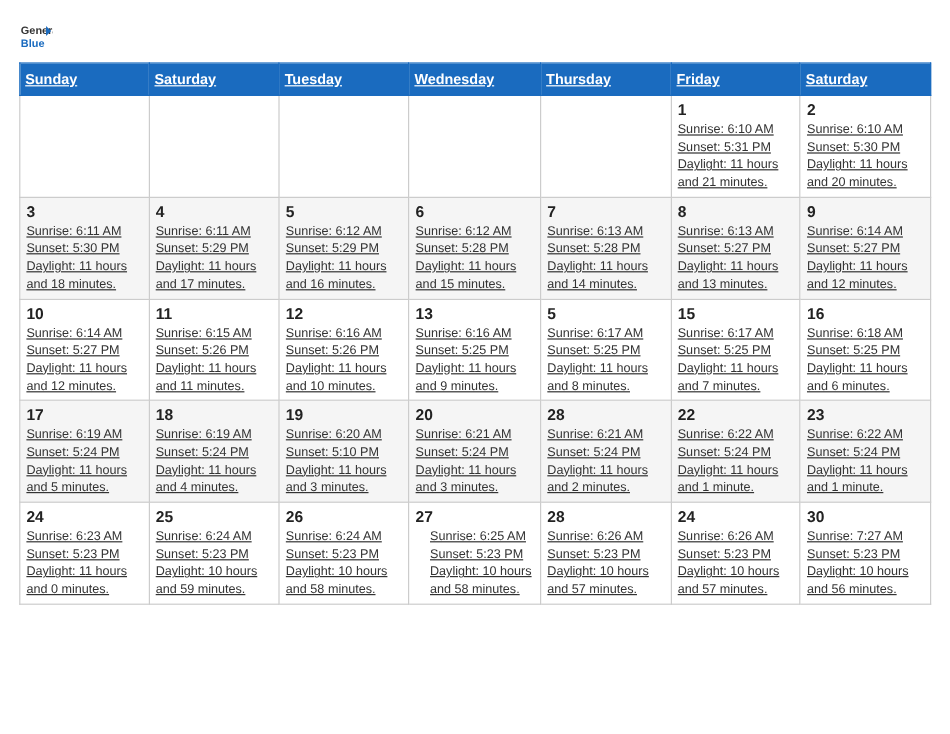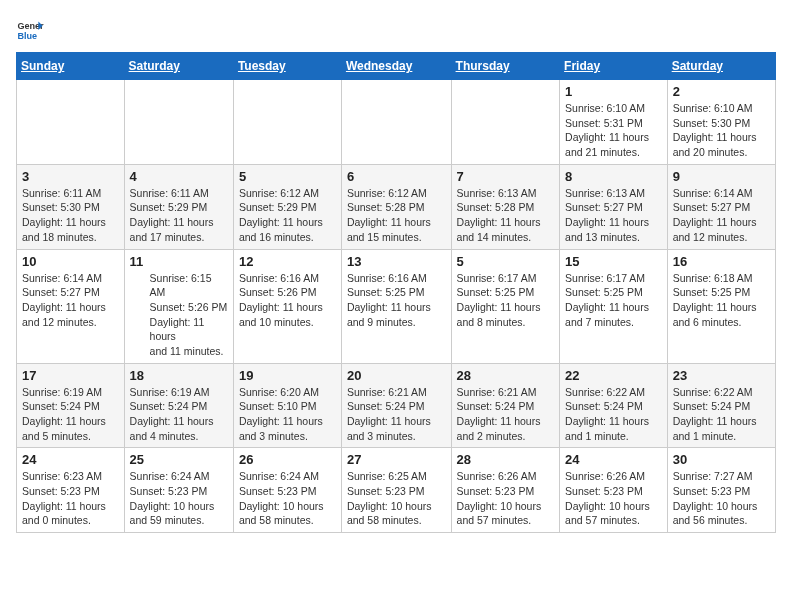--- a/index.html
+++ b/index.html
@@ -71,20 +71,21 @@
       font-size: 13px;
       font-weight: bold;
       color: #222;
       display: block;
       margin-bottom: 2px;
     }
     .day-info {
       color: #333;
       font-size: 10.5px;
       line-height: 1.4;
+      text-decoration: underline;
     }
     .empty-cell {
       background: #fff !important;
     }
   </style>
 </head>
 <body>
 
 <div class="header-area">
   <div class="logo">
@@ -188,21 +189,21 @@
       <tr>
         <td>
           <span class="day-number">10</span>
           <div class="day-info" style="white-space: pre-line;">Sunrise: 6:14 AM
 Sunset: 5:27 PM
 Daylight: 11 hours
 and 12 minutes.</div>
         </td>
         <td>
           <span class="day-number">11</span>
-          <div class="day-info" style="white-space: pre-line; margin-left: 20px;">Sunrise: 6:15 AM
+          <div class="day-info" style="white-space: pre-line;">Sunrise: 6:15 AM
 Sunset: 5:26 PM
 Daylight: 11 hours
 and 11 minutes.</div>
         </td>
         <td>
           <span class="day-number">12</span>
           <div class="day-info" style="white-space: pre-line;">Sunrise: 6:16 AM
 Sunset: 5:26 PM
 Daylight: 11 hours
 and 10 minutes.</div>
@@ -304,21 +305,21 @@
         </td>
         <td>
           <span class="day-number">26</span>
           <div class="day-info" style="white-space: pre-line;">Sunrise: 6:24 AM
 Sunset: 5:23 PM
 Daylight: 10 hours
 and 58 minutes.</div>
         </td>
         <td>
           <span class="day-number">27</span>
-          <div class="day-info" style="white-space: pre-line;">Sunrise: 6:25 AM
+          <div class="day-info" style="white-space: pre-line; margin-left: 12px;">Sunrise: 6:25 AM
 Sunset: 5:23 PM
 Daylight: 10 hours
 and 58 minutes.</div>
         </td>
         <td>
           <span class="day-number">28</span>
           <div class="day-info" style="white-space: pre-line;">Sunrise: 6:26 AM
 Sunset: 5:23 PM
 Daylight: 10 hours
 and 57 minutes.</div>

